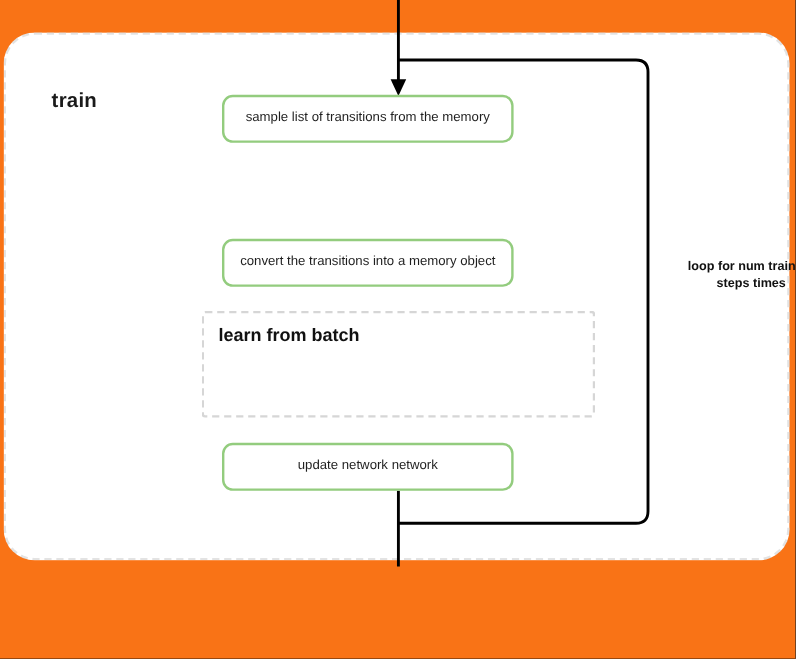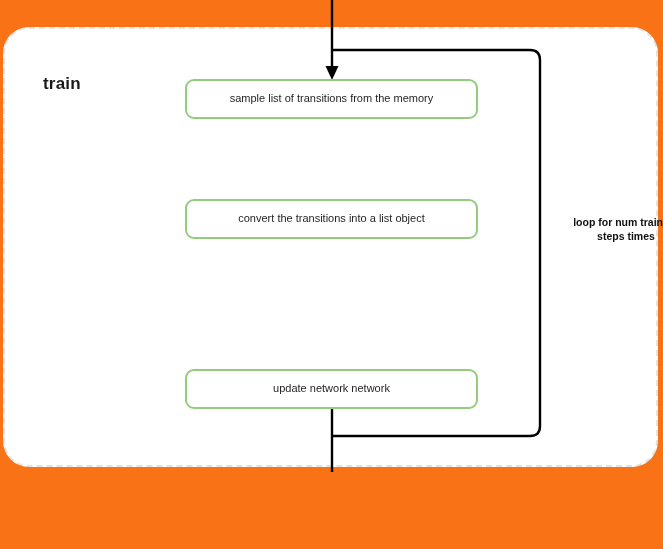--- a/index.html
+++ b/index.html
@@ -45,21 +45,21 @@
     font-weight: bold;
     color: #1a1a1a;
     letter-spacing: 0.2px;
     line-height: 1;
   }
 
   
   .gbox {
     position: absolute;
     left: 185px;
-    width: 293px;
+    width: 243px;
     height: 40px;
     box-sizing: border-box;
     background: #ffffff;
     border: 2px solid #93cc7e;
     border-radius: 9px;
     display: flex;
     align-items: center;
     justify-content: center;
   }
   .gbox .label {
@@ -137,23 +137,26 @@
 
     <path d="M 332 50 L 530 50 Q 540 50 540 60 L 540 426 Q 540 436 530 436 L 332 436" stroke="#000000" stroke-width="2.4" fill="none" stroke-linecap="butt"></path>
 
     <path d="M 332 409 L 332 472" stroke="#000000" stroke-width="2.4" fill="none"></path>
   </svg>
 
   <div class="gbox gbox-1">
     <span class="label">sample list of transitions from the memory</span>
   </div>
   <div class="gbox gbox-3">
-    <span class="label">convert the transitions into a list object</span>
+    <span class="label">convert the transitions into a memory object</span>
   </div>
 
+  <div class="dbox">
+    <div class="dlabel">learn from batch</div>
+  </div>
 
   <div class="gbox gbox-4">
     <span class="label">update network network</span>
   </div>
 
   <div class="loop-caption">loop for num training steps times</div>
 
 </div>
 
 </body></html>

